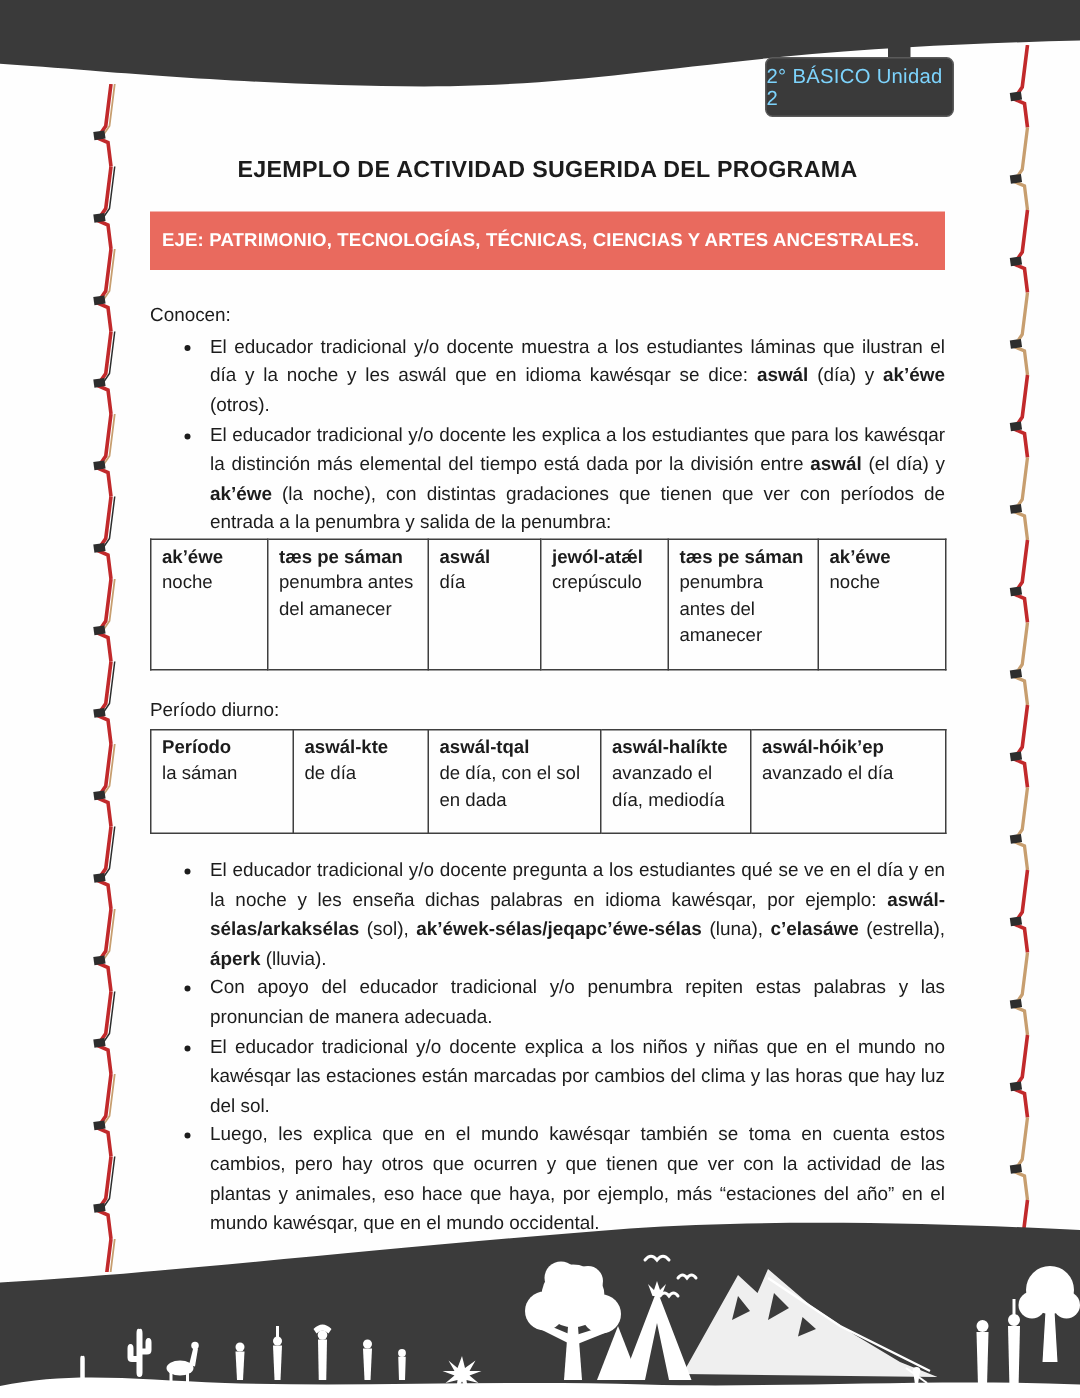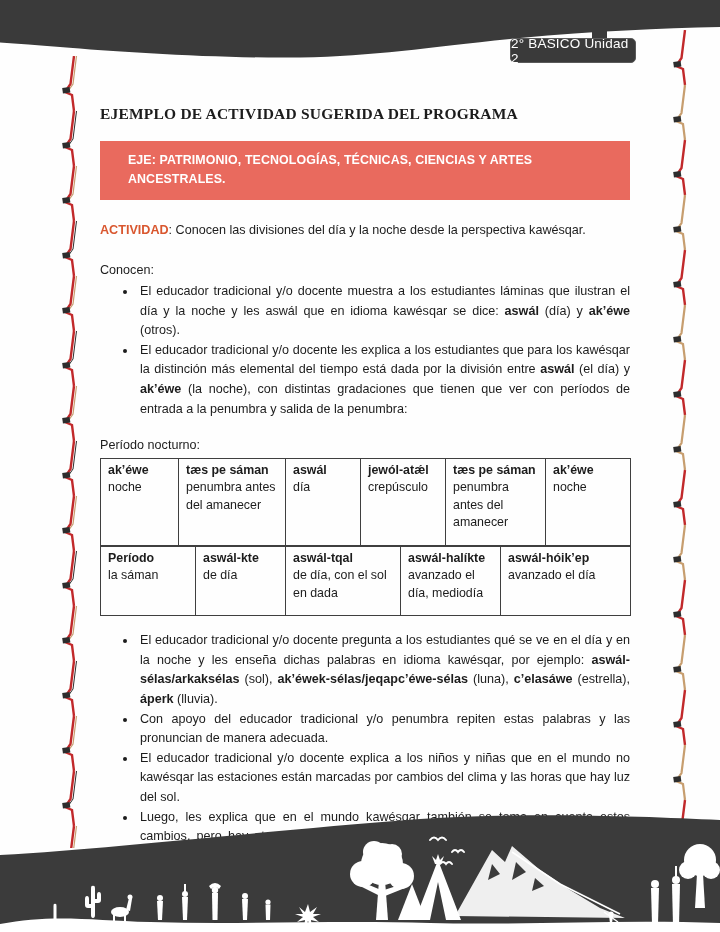--- a/index.html
+++ b/index.html
@@ -12,38 +12,38 @@
     --ink:#1c1c1c;
   }
   *{margin:0;padding:0;box-sizing:border-box;}
   html,body{background:#ffffff;}
   body{font-family:"Liberation Sans",sans-serif;color:var(--ink);}
   .page{position:relative;width:720px;height:932px;background:#fefefe;overflow:hidden;}
 
   
   .top-band{position:absolute;left:0;top:0;width:720px;height:72px;}
   .unit-badge{
-    position:absolute;left:510px;top:38px;width:126px;height:25px;
+    position:absolute;left:510px;top:38px;width:126px;height:40px;
     background:var(--band_dark);border:1px solid #5a5a5a;border-radius:5px;
-    color:#ffffff;font-size:13.5px;display:flex;align-items:center;justify-content:center;
+    color:#7dd3fc;font-size:13.5px;display:flex;align-items:center;justify-content:center;
     letter-spacing:.2px;
   }
   .badge-connector{position:absolute;left:592px;top:24px;width:15px;height:18px;background:var(--band_dark);}
 
   
   .side-border{position:absolute;width:26px;overflow:hidden;}
   .side-border.left{left:59px;top:56px;height:792px;}
   .side-border.right{left:670px;top:30px;height:800px;}
 
   
   .content{position:absolute;left:100px;top:104px;width:530px;font-size:12.6px;line-height:19.6px;}
-  .doc-title{font-size:15.5px;font-weight:bold;letter-spacing:.2px;font-family:Liberation Serif, serif;}
+  .doc-title{font-size:15.5px;font-weight:bold;text-align:center;letter-spacing:.2px;}
   .eje-banner{
     margin-top:17px;background:var(--accent_red);color:#ffffff;font-weight:bold;
-    font-size:12.4px;padding:10px 28px;letter-spacing:.1px;
+    font-size:12.4px;padding:10px 8px;letter-spacing:.1px;
   }
   .activity-line{margin-top:21px;}
   .activity-label{color:var(--activity_orange);font-weight:bold;}
   .examples-label{margin-top:21px;}
   ul.bullets{margin-top:1px;padding-left:37px;list-style-type:disc;}
   ul.bullets li{text-align:justify;padding-left:3px;}
   .table-label{margin-top:17px;margin-bottom:2px;}
   table.kw{border-collapse:collapse;width:530px;table-layout:fixed;}
   table.kw td{
     border:1.4px solid #3f3f3f;vertical-align:top;
@@ -113,30 +113,28 @@
   </div>
 
   <main class="content">
 
     <h1 class="doc-title">EJEMPLO DE ACTIVIDAD SUGERIDA DEL PROGRAMA</h1>
 
     <div class="eje-banner">
       <span>EJE: PATRIMONIO, TECNOLOGÍAS, TÉCNICAS, CIENCIAS Y ARTES ANCESTRALES.</span>
     </div>
 
-    <p class="activity-line"><span class="activity-label">ACTIVIDAD</span><span>: Conocen las divisiones del día y la noche desde la perspectiva kawésqar.</span></p>
 
     <p class="examples-label">Conocen:</p>
 
     <ul class="bullets">
       <li><span>El educador tradicional y/o docente muestra a los estudiantes láminas que ilustran el día y la noche y les aswál que en idioma kawésqar se dice: </span><span style="font-weight: bold;">aswál</span><span> (día) y </span><span style="font-weight: bold;">ak’éwe</span><span> (otros).</span></li>
       <li><span>El educador tradicional y/o docente les explica a los estudiantes que para los kawésqar la distinción más elemental del tiempo está dada por la división entre </span><span style="font-weight: bold;">aswál</span><span> (el día) y </span><span style="font-weight: bold;">ak’éwe</span><span> (la noche), con distintas gradaciones que tienen que ver con períodos de entrada a la penumbra y salida de la penumbra:</span></li>
     </ul>
 
-    <p class="table-label">Período nocturno:</p>
     <table class="kw">
       <colgroup>
         <col style="width:78px">
           <col style="width:107px">
           <col style="width:75px">
         <col style="width:85px">
           <col style="width:100px">
           <col style="width:85px">
       </colgroup>
       <tbody>
@@ -162,20 +160,21 @@
               <div class="desc">penumbra antes del amanecer</div>
             </td>
         <td>
               <div class="term">ak’éwe</div>
               <div class="desc">noche</div>
             </td>
       </tr>
     </tbody>
       </table>
 
+    <p class="table-label">Período diurno:</p>
     <table class="kw">
       <colgroup>
         <col style="width:95px">
           <col style="width:90px">
           <col style="width:115px">
         <col style="width:100px">
           <col style="width:130px">
       </colgroup>
       <tbody>
           <tr>

